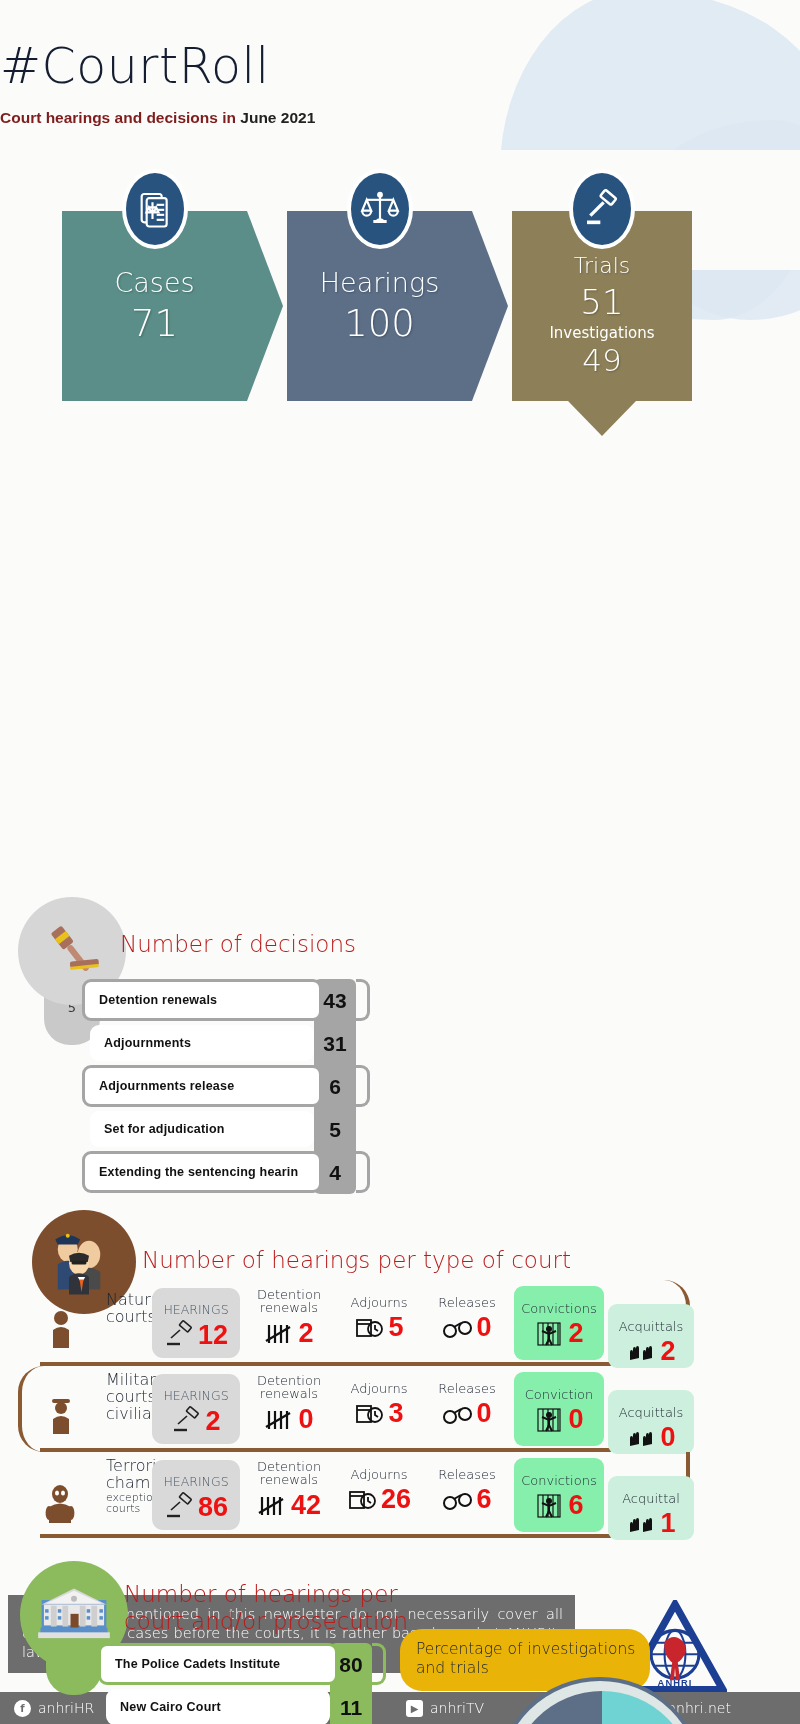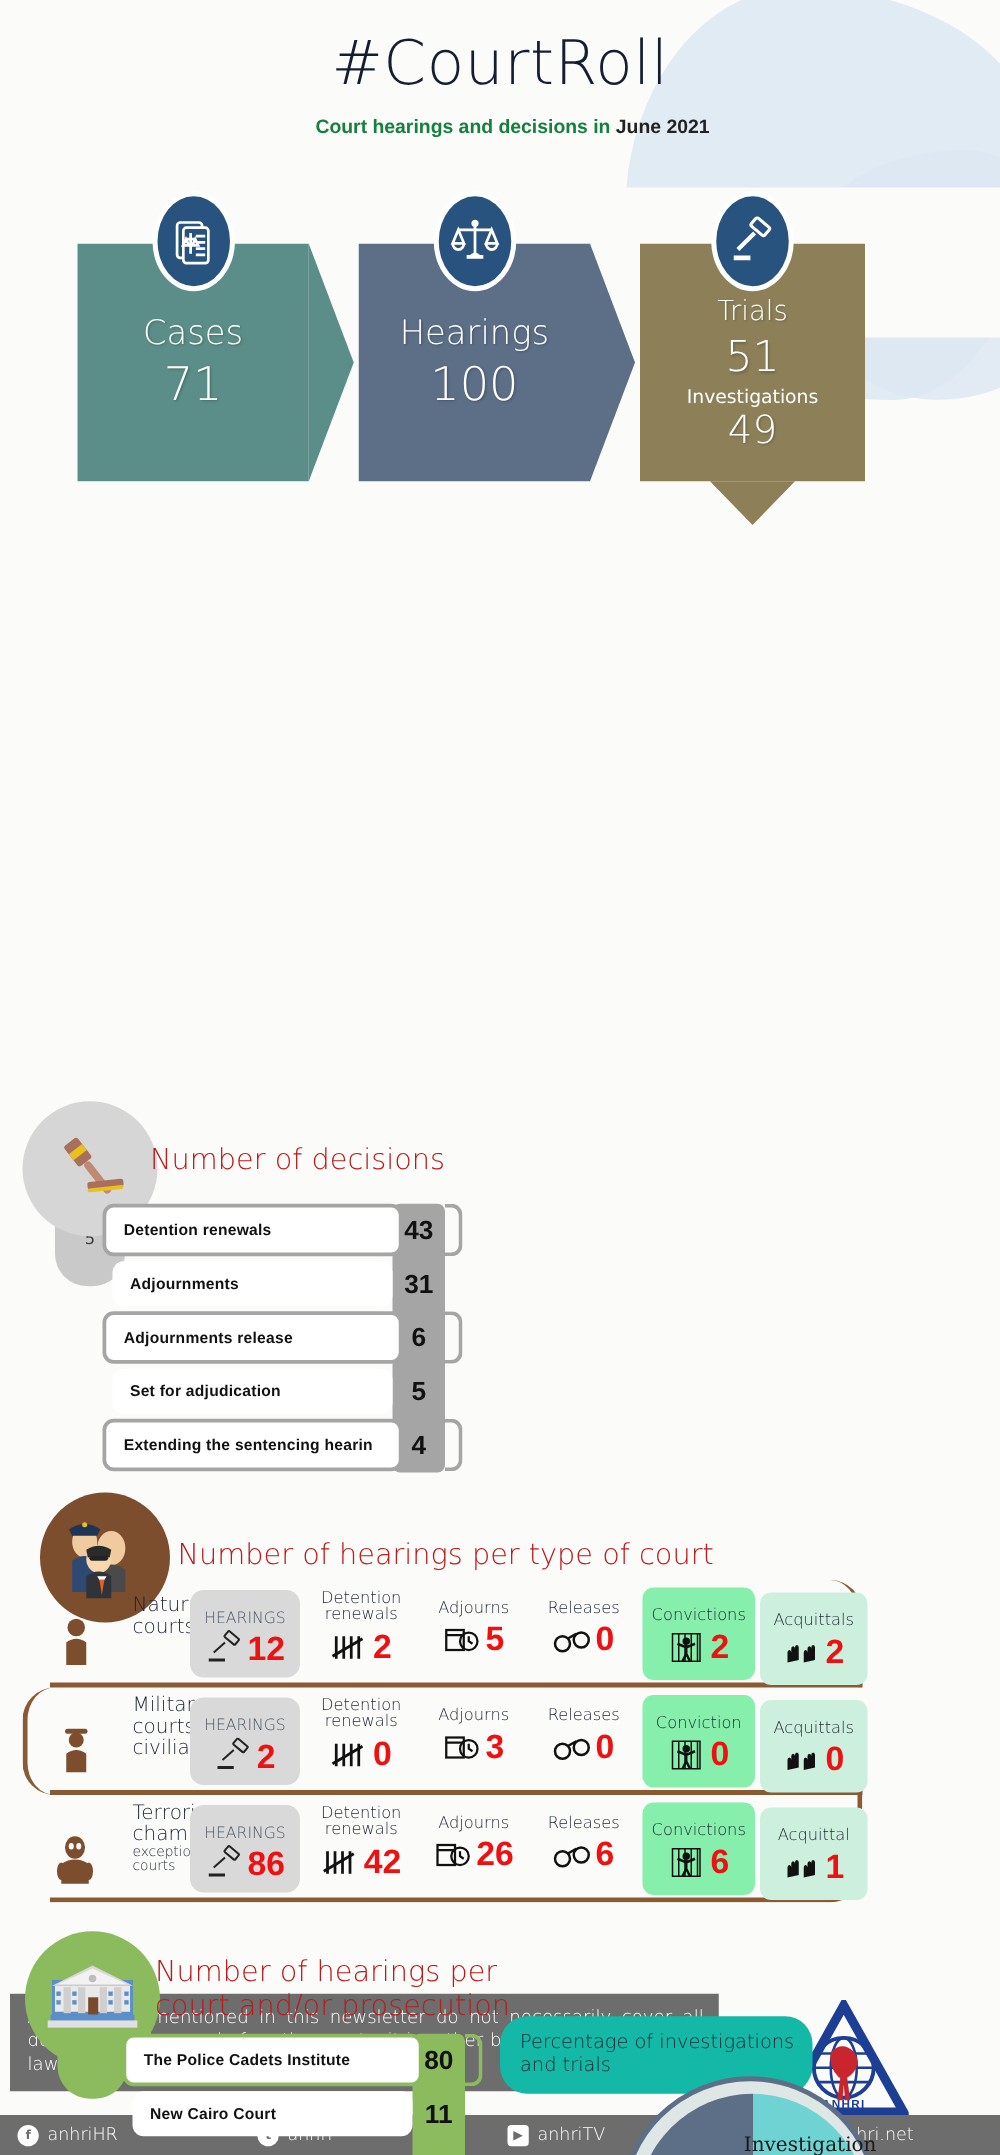--- a/index.html
+++ b/index.html
@@ -25,27 +25,27 @@
     position:absolute; top:120px; right:-60px; width:220px;height:200px;
     background:#dce7f2;border-radius:60% 40% 50% 50% / 45% 55% 45% 55%;
     opacity:.8; z-index:0;
   }
   .white-mask {
     position:absolute; top:150px; left:0; width:800px; height:120px;
     background:#fbfbfa; z-index:1;
   }
 
   
-  header { position:relative; z-index:3; padding-top:22px; text-align:center; }
+  header { position:relative; z-index:3; padding-top:38px; }
   .title {
     font-size: 49px; color:#141e30; letter-spacing: .5px;
     font-weight: 300; font-family:"DejaVu Sans", sans-serif;
   }
   .subtitle { margin-top:14px; font-size:15.5px; font-weight:bold; }
-  .subtitle .red { color:#15803d;margin-left:20px; }
+  .subtitle .red { color:#7f1d1d; }
   .subtitle .dark { color:#222; }
 
   
   .stats { position:relative; z-index:3; margin-top:38px; height:270px; }
   .chev {
     position:absolute; top:46px; height:190px; color:#fff; text-align:center;
   }
   .chev .body { position:relative; width:100%; height:100%; }
   .chev .label { font-size:27px; font-weight:300; padding-top:56px; text-shadow:1px 1px 2px rgba(0,0,0,.25); font-family:"DejaVu Sans",sans-serif;}
   .chev .num   { font-size:37px; font-weight:300; margin-top:4px; text-shadow:1px 1px 2px rgba(0,0,0,.25); font-family:"DejaVu Sans",sans-serif;}
@@ -133,25 +133,25 @@
   .cell .hd {
     font-size:13px; color:#1d2430; line-height:1.02; padding-top:8px;
     font-family:"DejaVu Sans",sans-serif; font-weight:300;
   }
   .cell .hd.grey { color:#4c5866; font-size:12.5px; padding-top:16px;}
   .cell .vrow { display:flex; align-items:center; justify-content:center; margin-top:3px; gap:2px;}
   .cell .vnum { font-size:27px; font-weight:bold; color:#ee1111; }
   .cell svg { width:32px; height:30px; }
   .bg-grey { background:#d9d9d9; border-radius:11px; height:70px; top:8px;}
   .bg-red  { background:#86efac; border-radius:9px; height:74px; top:6px;}
-  .bg-grn  { background:#ccf0dd; border-radius:9px; height:74px; top:10px;}
+  .bg-grn  { background:#ccf0dd; border-radius:9px; height:64px; top:24px;}
 
   
   .pie-label {
-    position:absolute; background:#14b8a6; border-radius:22px;
+    position:absolute; background:#eab308; border-radius:22px;
     padding:11px 8px 12px 16px; font-size:15.5px; color:#1d2430;
     line-height:1.25; font-family:"DejaVu Sans",sans-serif; font-weight:300;
   }
   .pie-outer {
     position:absolute; width:208px; height:208px; border-radius:50%;
     background:#dfe6e6; border:4px solid #5c6f87;
   }
   .pie-inner {
     position:absolute; left:10px; top:10px; width:184px; height:184px;
     border-radius:50%;

